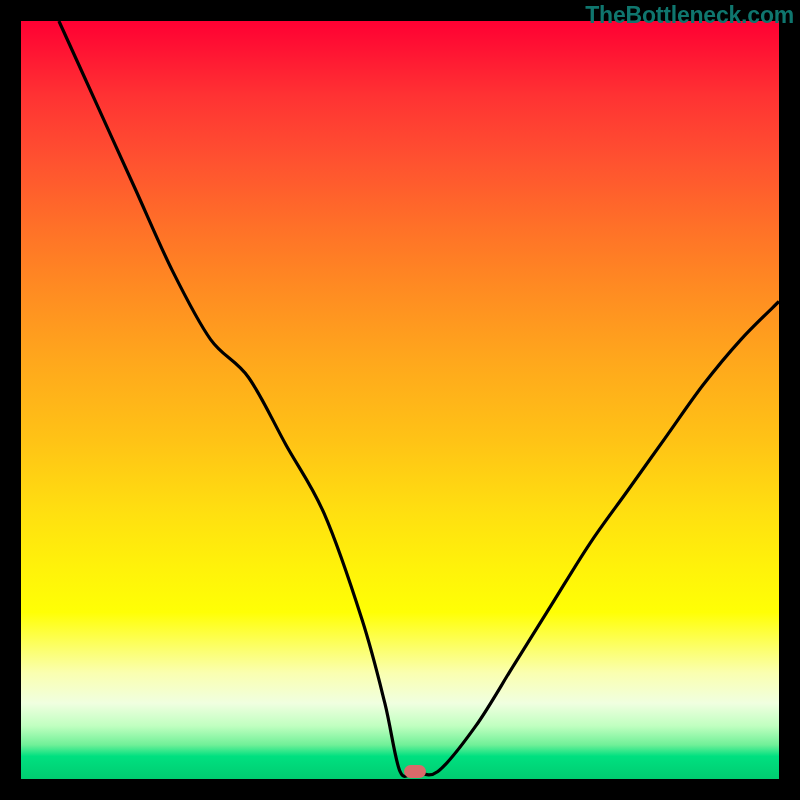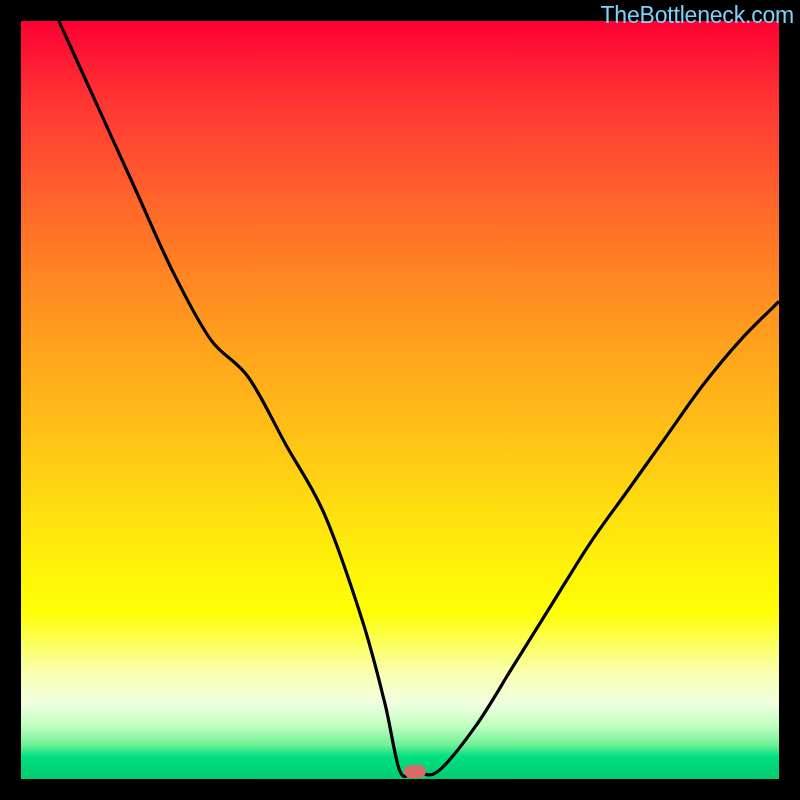--- a/index.html
+++ b/index.html
@@ -37,24 +37,24 @@
       #c0ffc0 93%,
       #70f098 95.5%,
       #00e080 97%,
       #00cc70 100%
     );
   }
   .branding {
     position: absolute;
     top: 2px;
     right: 6px;
-    color: #7dd3fc;
+    color: #0f766e;
     font-family: Arial, Helvetica, sans-serif;
     font-size: 23px;
-    font-weight: 400;
+    font-weight: 700;
     letter-spacing: -0.2px;
   }
   .curve-svg {
     position: absolute;
     left: 21px;
     top: 21px;
     width: 758px;
     height: 758px;
   }
   .curve-path {

